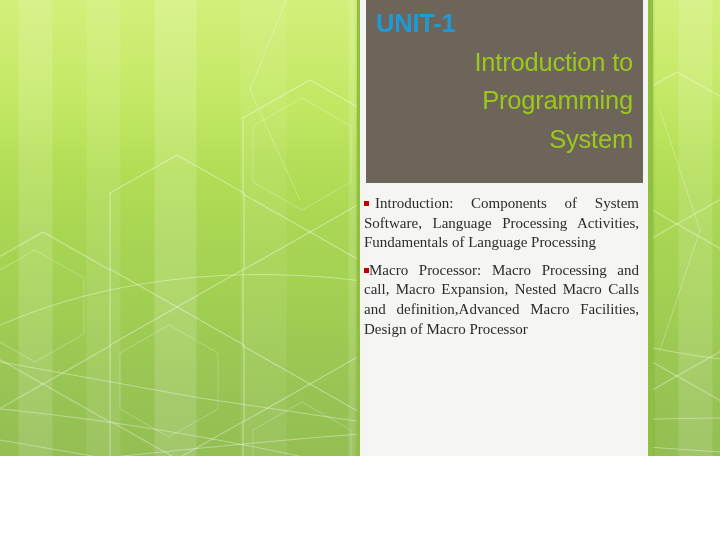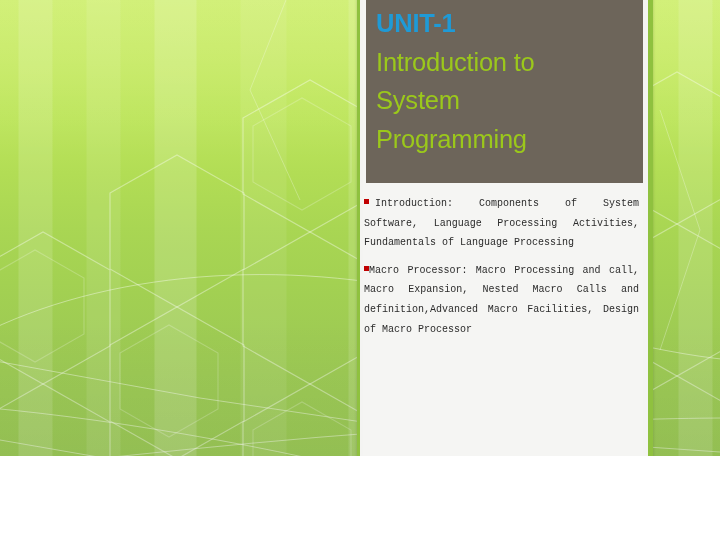--- a/index.html
+++ b/index.html
@@ -103,30 +103,30 @@
     padding: 4px 10px 0 10px;
   }
   .title-line {
     font-size: 25.5px;
     line-height: 38.5px;
     font-weight: 700;
     letter-spacing: -0.2px;
     white-space: nowrap;
   }
   .title-unit { color: #1f9ad6; }
-  .title-sub  { color: #9bc81b; font-weight: 400; }
+  .title-sub  { color: #9bc81b; font-weight: 400; text-align: right; }
 
   
   #body-text {
     position: absolute;
     left: 364px;
     top: 194px;
     width: 275px;
-    font-family: Liberation Mono, monospace;
-    font-size: 10px;
+    font-family: Liberation Serif, serif;
+    font-size: 15px;
     line-height: 19.6px;
     color: #2b2b2b;
     text-align: justify;
     text-justify: inter-word;
   }
   .para {
     margin: 0 0 0 0;
     text-indent: 0;
   }
   .para + .para { margin-top: 2px; }
@@ -198,22 +198,22 @@
 
   <div class="bg-vignette"></div>
 
   <div id="panel">
     <div id="panel-inner"></div>
   </div>
 
   <div id="title-block">
     <div class="title-line title-unit">UNIT-1</div>
     <div class="title-line title-sub">Introduction to</div>
+    <div class="title-line title-sub">Programming</div>
     <div class="title-line title-sub">System</div>
-    <div class="title-line title-sub">Programming</div>
   </div>
 
   <div id="body-text">
 
     <p class="para">
       <span class="bullet spaced"></span><span>Introduction: Components of System Software, Language Processing Activities, Fundamentals of Language Processing</span>
     </p>
 
 
     <p class="para gap">

